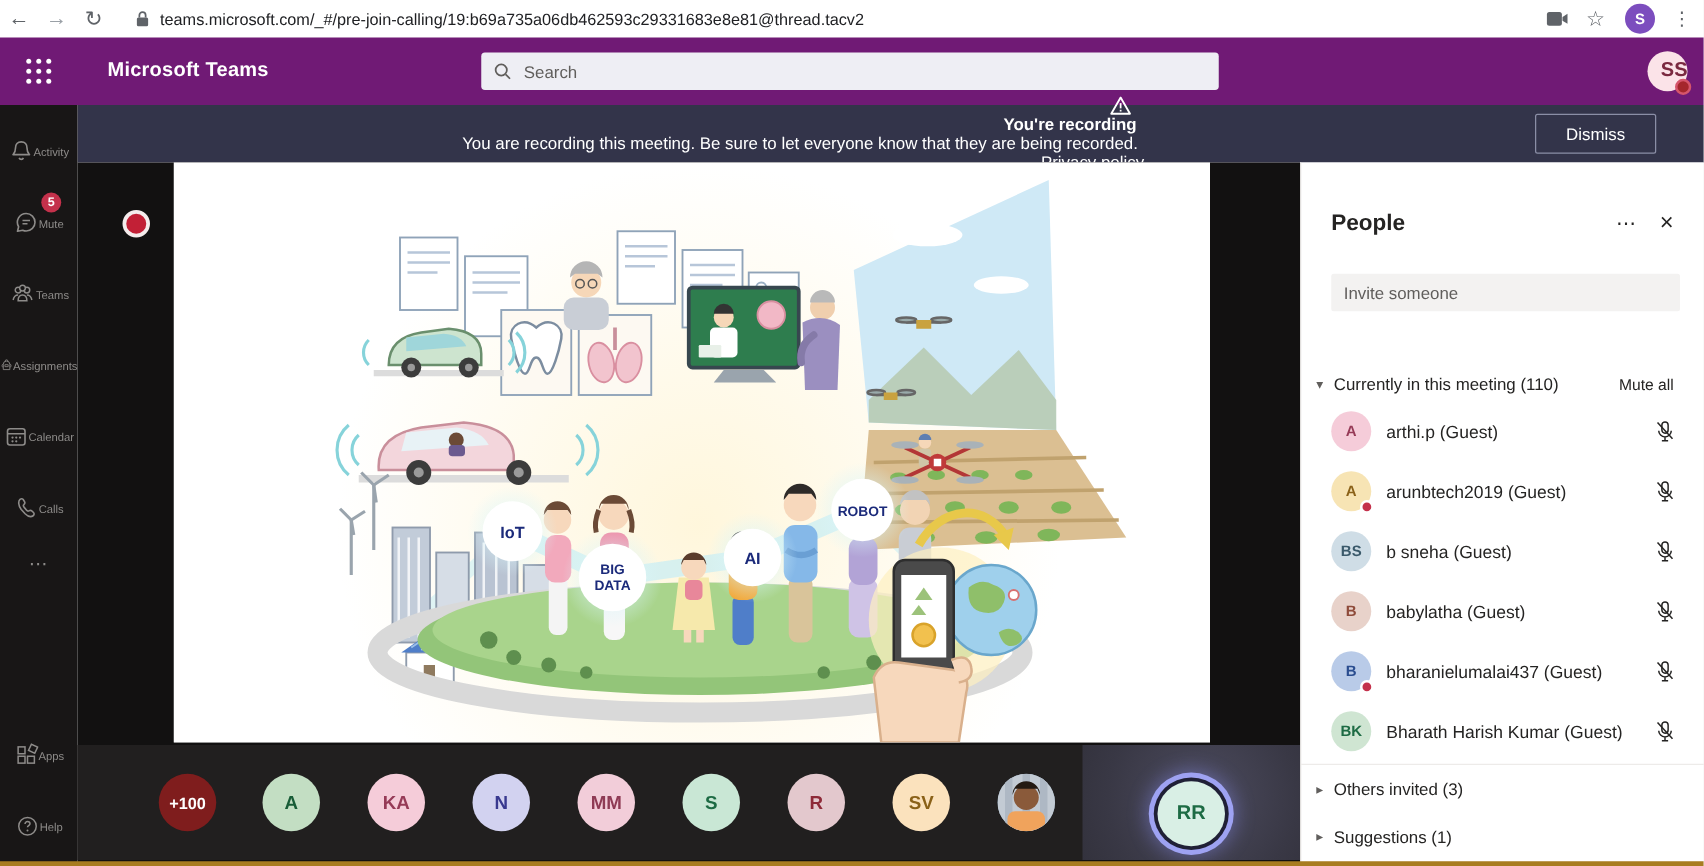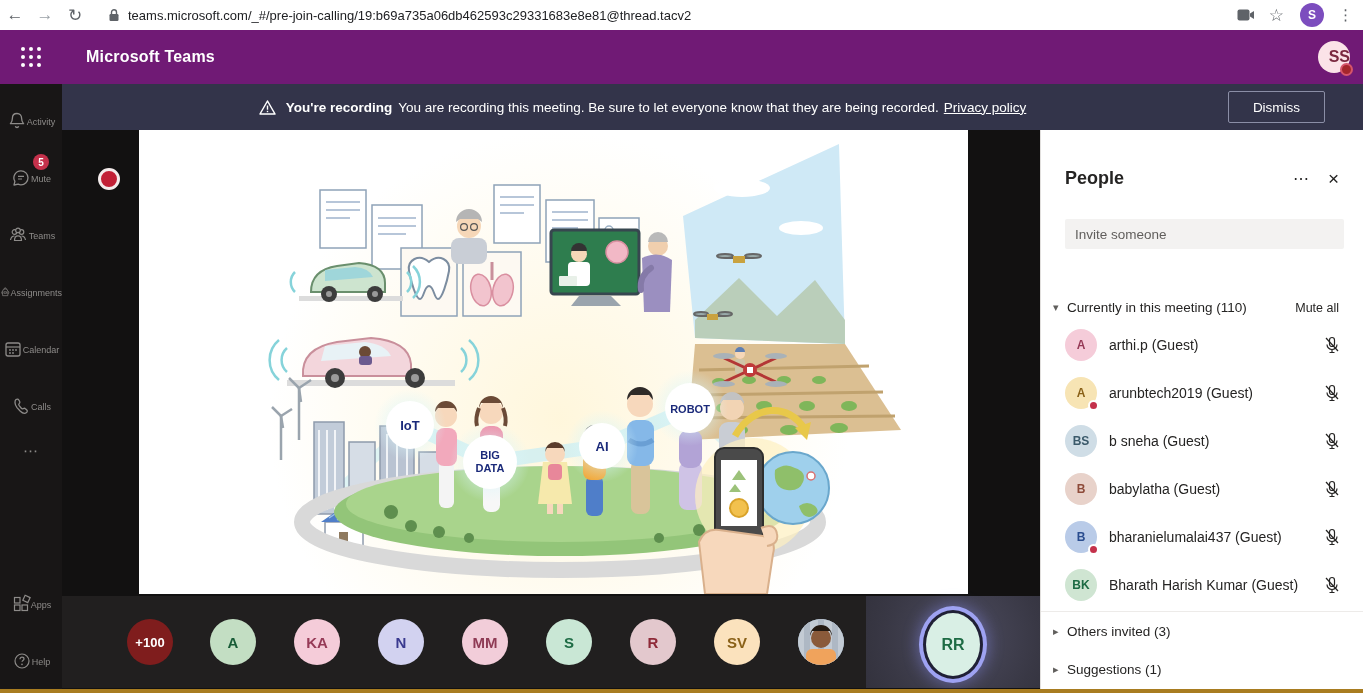--- a/index.html
+++ b/index.html
@@ -36,21 +36,21 @@
   .search-input::placeholder{color:#605e5c;}
   .me-avatar{position:absolute;right:13px;top:11px;width:32px;height:32px;border-radius:50%;
     background:#fbe3e8;color:#7a2940;font-size:16px;font-weight:700;
     display:flex;align-items:center;justify-content:flex-end;cursor:pointer;}
   .me-avatar .busy-dot{position:absolute;right:-3px;bottom:-3px;width:13px;height:13px;border-radius:50%;
     background:#a4262c;border:2px solid #d5556b;box-sizing:border-box;}
 
   
   .rec-banner{position:absolute;left:62px;top:84px;width:1301px;height:46px;background:#33344a;
     display:flex;align-items:center;color:#fff;}
-  .rec-banner-content{margin:0 auto;display:flex;align-items:flex-start;font-size:13.5px;padding-right:140px;}
+  .rec-banner-content{margin:0 auto;display:flex;align-items:flex-end;font-size:13.5px;padding-right:140px;flex-direction:column;}
   .warn-icon{margin-right:10px;display:flex;}
   .rec-bold{font-weight:700;margin-right:6px;white-space:nowrap;}
   .rec-msg{white-space:nowrap;margin-right:5px;}
   .rec-link{text-decoration:underline;cursor:pointer;white-space:nowrap;}
   .dismiss-btn{position:absolute;right:38px;top:7px;width:97px;height:32px;background:transparent;
     border:1px solid #8b8ea6;border-radius:2px;color:#fff;font-size:13.5px;cursor:pointer;
     font-family:"Liberation Sans",sans-serif;}
 
   
   .left-rail{position:absolute;left:0;top:84px;width:62px;height:609px;background:#181616;
@@ -70,21 +70,21 @@
   .shared-screen{position:absolute;left:77px;top:0;width:829px;height:464px;background:#fff;overflow:hidden;}
   .record-dot{position:absolute;left:36px;top:38px;width:16px;height:16px;border-radius:50%;
     background:#c22036;border:3px solid #f4ecec;box-sizing:content-box;}
   .avatar-strip{position:absolute;left:0;top:466px;width:978px;height:92px;background:#211f1f;}
   .active-tile{position:absolute;left:804px;top:0;width:174px;height:92px;
     background:radial-gradient(circle at 55% 45%,#4c4b5e 0%,#393845 70%,#33323d 100%);}
   .strip-avatar{position:absolute;top:23px;width:46px;height:46px;border-radius:50%;
     display:flex;align-items:center;justify-content:center;font-size:15px;font-weight:700;cursor:pointer;}
   .strip-avatar.overflow{font-size:13px;}
   .strip-avatar.photo{overflow:hidden;padding:0;}
-  .strip-avatar.active{top:17px;width:54px;height:63px;font-size:16px;
+  .strip-avatar.active{top:29px;width:54px;height:52px;font-size:16px;
     box-shadow:0 0 0 3px #202036,0 0 0 7px #9ea2f2,0 0 16px 8px rgba(140,145,250,.45);}
   .gold-bar{position:absolute;left:0;top:689px;width:1363px;height:4px;background:#a87c20;}
 
   
   .people-panel{position:absolute;left:1040px;top:130px;width:323px;height:563px;background:#fff;
     box-sizing:border-box;border-left:1px solid #e1dfdd;color:#252423;}
   .pp-header{position:absolute;left:24px;right:24px;top:38px;display:flex;align-items:center;}
   .pp-title{font-size:18px;font-weight:700;}
   .pp-actions{margin-left:auto;display:flex;align-items:center;gap:18px;}
   .pp-more{font-size:16px;color:#252423;cursor:pointer;letter-spacing:1px;}
@@ -149,20 +149,27 @@
           <i></i>
           <i></i>
           <i></i>
           <i></i>
           <i></i>
           <i></i>
           <i></i>
         </div>
     </div>
     <span class="app-title">Microsoft Teams</span>
+    <div class="search-wrap">
+      <svg width="14" height="14" viewBox="0 0 14 14">
+          <circle cx="6" cy="6" r="4.5" fill="none" stroke="#605e5c" stroke-width="1.4"></circle>
+          <path d="M9.5 9.5 13 13" stroke="#605e5c" stroke-width="1.4"></path>
+        </svg>
+      <input class="search-input" placeholder="Search" style="">
+    </div>
     <div class="me-avatar">
       <span>SS</span>
       <span class="busy-dot"></span>
     </div>
   </div>
 
   <div class="rec-banner">
     <div class="rec-banner-content">
       <span class="warn-icon">
         <svg width="17" height="15" viewBox="0 0 17 15">

